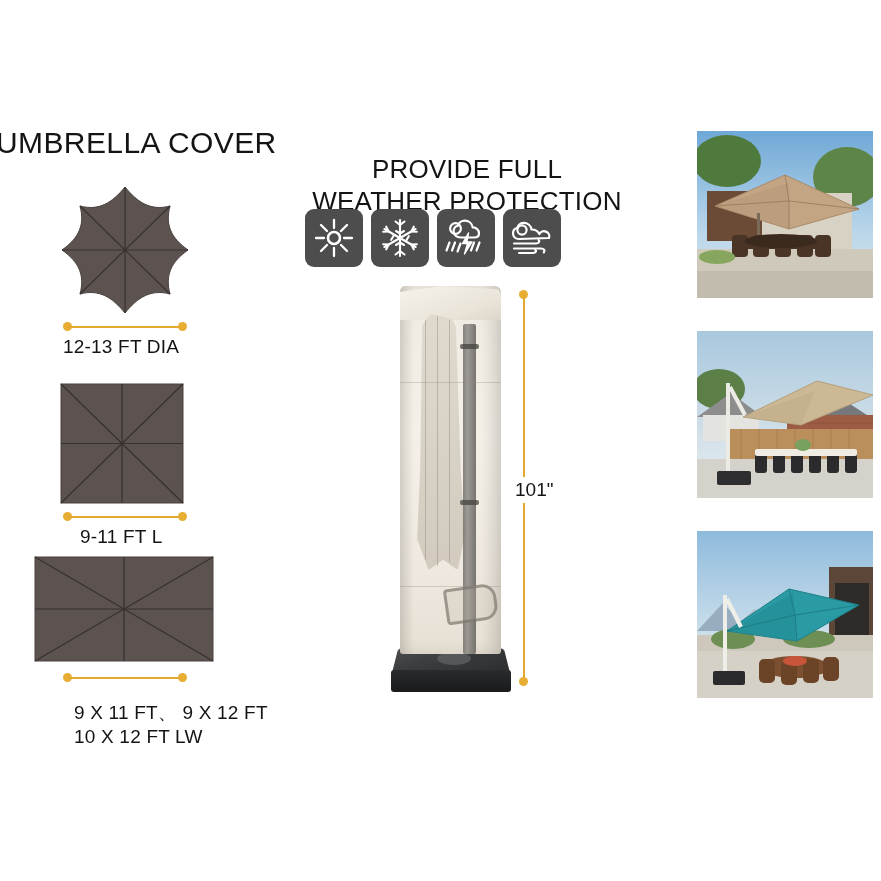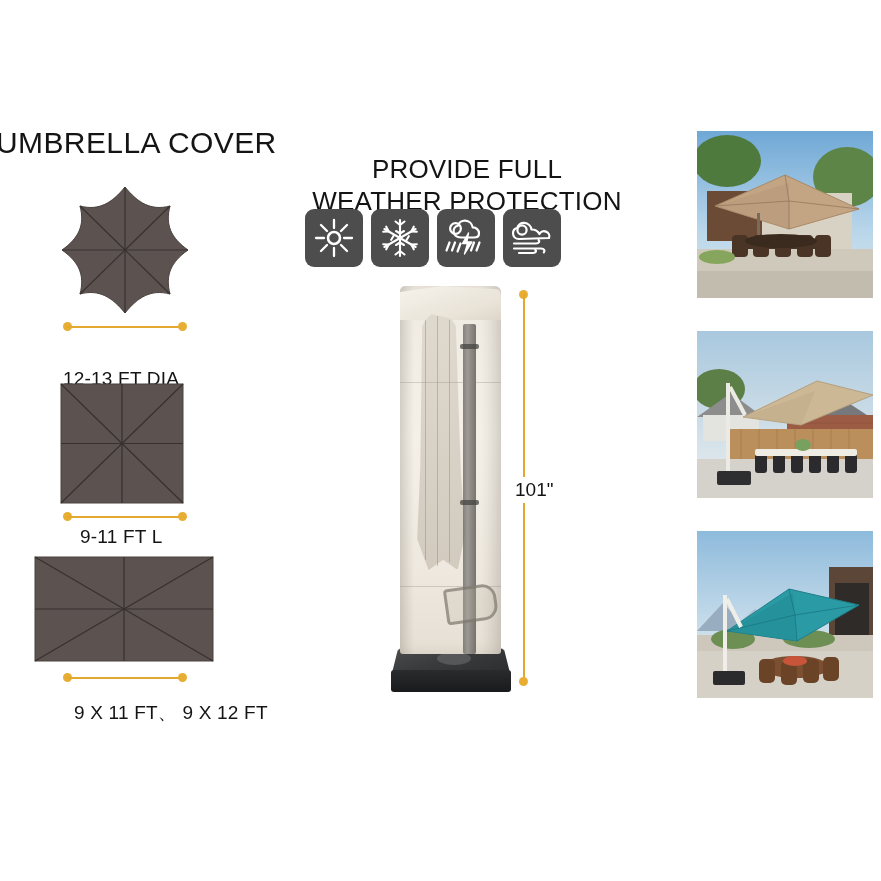--- a/index.html
+++ b/index.html
@@ -69,21 +69,21 @@
   .dim-h-2 { left: 63px;  top: 512px; width: 124px; }
   .dim-h-3 { left: 63px;  top: 673px; width: 124px; }
 
   .dim-label {
     position: absolute;
     font-size: 19px;
     color: #141414;
     white-space: nowrap;
     letter-spacing: 0.2px;
   }
-  .lbl-1 { left: 63px; top: 336px; margin-top: 32px; }
+  .lbl-1 { left: 63px; top: 336px; }
   .lbl-2 { left: 80px; top: 526px; text-align: right; }
   .lbl-3 { left: 74px; top: 701px; line-height: 24px; }
 
   
   .center-title {
     position: absolute;
     left: 292px;
     top: 126px;
     width: 350px;
     text-align: center;
@@ -345,20 +345,21 @@
     </svg>
   </div>
 
   <div class="dimline dim-h-3">
     <span class="dot l"></span>
     <span class="bar"></span>
     <span class="dot r"></span>
   </div>
   <div class="dim-label lbl-3">
     <div>9 X 11 FT、 9 X 12 FT</div>
+    <div>10 X 12 FT LW</div>
   </div>
 
   <div class="center-title">
     <div>PROVIDE FULL</div>
     <div>WEATHER PROTECTION</div>
   </div>
 
   <div class="icon-row">
 
     <div class="icon-badge">

